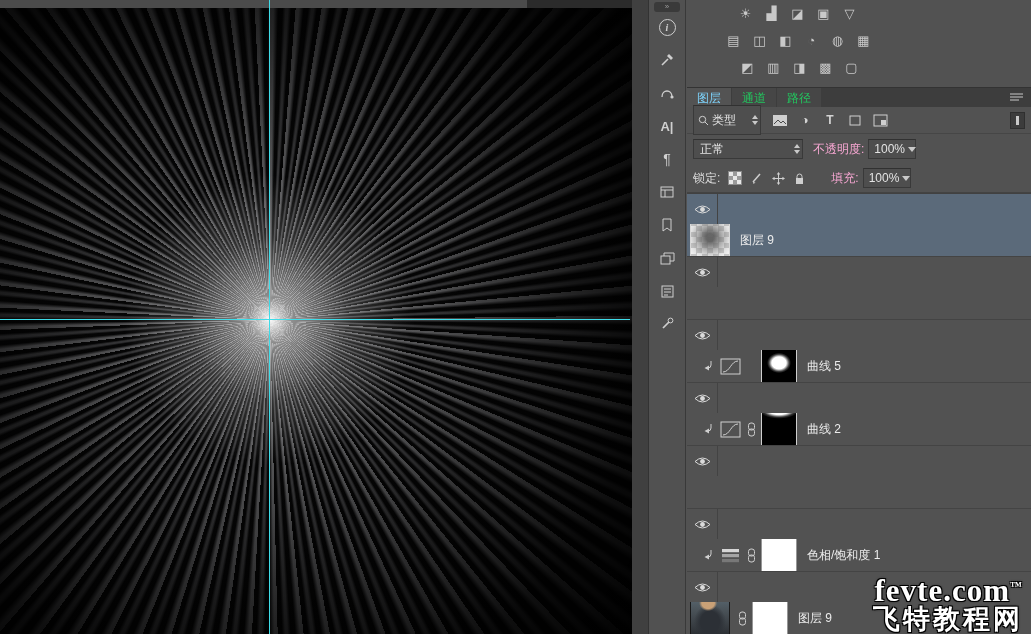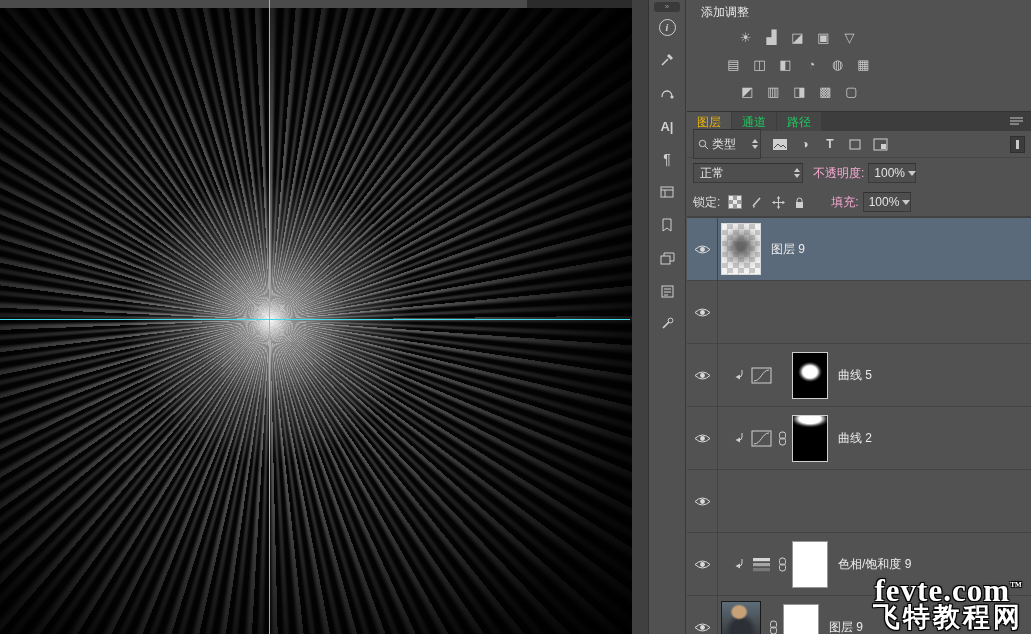--- a/index.html
+++ b/index.html
@@ -38,21 +38,21 @@
   .adj-grid{display:flex;align-items:center;height:27px;}
   .adj-grid.r1{padding-left:46px;}
   .adj-grid.r2{padding-left:34px;}
   .adj-grid.r3{padding-left:48px;}
   .adj-cell{width:25px;height:19px;display:flex;align-items:center;justify-content:center;
             color:#c9c9c9;font-size:13px;margin-right:1px;}
   .adj-gap{height:6px;}
 
   .tabs{height:19px;background:#3d3d3d;display:flex;align-items:stretch;border-top:1px solid #333;}
   .tab{padding:2px 10px 0 10px;color:#22c55e;background:#464646;margin-right:1px;display:flex;align-items:center;}
-  .tab.active{background:#535353;color:#eab308;}
+  .tab.active{background:#535353;color:#7dd3fc;}
   .panel-menu{margin-left:auto;display:flex;align-items:center;padding-right:7px;}
 
   .filter-row{height:26px;display:flex;align-items:center;padding:0 6px;border-bottom:1px solid #464646;}
   .combo{background:#4e4e4e;border:1px solid #393939;border-top-color:#313131;height:30px;display:flex;align-items:center;
          color:#e3e3e3;box-sizing:border-box;}
   .kind-combo{width:68px;padding:0 2px 0 4px;margin-right:10px;}
   .kind-combo .lbl{flex:1;margin-left:3px;}
   .spin{display:flex;flex-direction:column;align-items:center;justify-content:center;margin-left:2px;}
   .tri-u{width:0;height:0;border-left:3px solid transparent;border-right:3px solid transparent;border-bottom:4px solid #c9c9c9;margin-bottom:2px;}
   .tri-d{width:0;height:0;border-left:3px solid transparent;border-right:3px solid transparent;border-top:4px solid #c9c9c9;}
@@ -69,21 +69,21 @@
   .drop-arrow{width:0;height:0;border-left:4px solid transparent;border-right:4px solid transparent;border-top:5px solid #c9c9c9;margin-left:3px;}
   .rlabel{color:#f9a8d4;margin-left:10px;}
 
   .lock-row{height:28px;display:flex;align-items:center;padding:0 6px;border-bottom:1px solid #434343;}
   .lock-ics{display:flex;align-items:center;gap:9px;margin-left:8px;}
   .checker12{width:12px;height:12px;border:1px solid #8a8a8a;
      background:conic-gradient(#9a9a9a 25%, #e8e8e8 0 50%, #9a9a9a 0 75%, #e8e8e8 0) 0 0/8px 8px;}
 
   
   .layers{border-top:1px solid #414141;}
-  .layer-row{height:62px;border-bottom:1px solid #444;display:flex;background:#525252;}
+  .layer-row{height:62px;border-bottom:1px solid #444;display:flex;background:#525252;flex-direction:column;}
   .layer-row.selected{background:#5b6a7a;}
   .eye-cell{width:30px;border-right:1px solid #434343;display:flex;align-items:center;justify-content:center;flex:0 0 30px;}
   .row-body{flex:1;display:flex;align-items:center;overflow:hidden;}
   .lthumb{width:40px;height:52px;margin-left:3px;border:1px solid #191919;box-sizing:border-box;flex:0 0 40px;}
   .layer-row.selected .lthumb{border-color:#d8d8d8;}
   .t-checker{background:
      radial-gradient(circle at 50% 45%, rgba(95,95,95,.95) 12%, rgba(125,125,125,.55) 38%, rgba(160,160,160,.22) 58%, transparent 74%),
      conic-gradient(#c6c6c6 25%, #f3f3f3 0 50%, #c6c6c6 0 75%, #f3f3f3 0) 0 0/11px 11px;}
   .t-black{background:#000;}
   .t-photo{background:
@@ -101,21 +101,21 @@
   .m-arc{background:#000;background-image:radial-gradient(ellipse 24px 11px at 50% 6%, #fff 45%, rgba(255,255,255,.2) 68%, transparent 82%);}
   .m-inkblob{background:#fff;background-image:radial-gradient(ellipse 7px 13px at 54% 34%, #000 58%, rgba(0,0,0,.35) 80%, transparent 93%);}
   .lname{margin-left:10px;color:#ececec;white-space:nowrap;}
 
   
   .watermark{position:absolute;right:8px;bottom:0px;text-align:right;z-index:20;color:#fff;
      font-family:"Liberation Serif","DejaVu Serif",serif;font-weight:bold;line-height:1.02;
      text-shadow:0 0 3px #000,1px 1px 0 #000,-1px -1px 0 #000,1px -1px 0 #000,-1px 1px 0 #000;}
   .wm1{font-size:31px;letter-spacing:1px;}
   .wm1 sup{font-size:12px;}
-  .wm2{font-size:27px;letter-spacing:3px;font-family:Liberation Mono, monospace;}
+  .wm2{font-size:27px;letter-spacing:3px;font-family:Liberation Sans, sans-serif;}
 
   svg{display:block;}
 </style>
 </head>
 <body>
 
 <div id="screen">
 
   <div class="canvas">
     <div class="burst"></div>
@@ -172,23 +172,20 @@
     <div class="dock-icon">
       <svg width="14" height="14">
           <path d="M3 11 L9 5" stroke="#cfcfcf" stroke-width="1.7" fill="none"></path>
           <circle cx="10.5" cy="3.5" r="2.4" fill="none" stroke="#cfcfcf"></circle>
         </svg>
     </div>
   </div>
 
   <div class="panel">
 
-    <div class="adj-header">
-      <span>添加调整</span>
-    </div>
     <div class="adj-grid r1">
       <span class="adj-cell">☀</span>
       <span class="adj-cell">▟</span>
       <span class="adj-cell">◪</span>
       <span class="adj-cell">▣</span>
       <span class="adj-cell">▽</span>
     </div>
     <div class="adj-grid r2">
       <span class="adj-cell">▤</span>
       <span class="adj-cell">◫</span>
@@ -411,21 +408,21 @@
                 <rect x="2" y="12" width="17" height="3.2" fill="#787878"></rect>
               </svg>
           </span>
           <span class="link-icon">
             <svg width="9" height="15">
                 <rect x="1.5" y="1" width="6" height="7" rx="2.5" fill="none" stroke="#cfcfcf"></rect>
                 <rect x="1.5" y="7" width="6" height="7" rx="2.5" fill="none" stroke="#cfcfcf"></rect>
               </svg>
           </span>
           <span class="mask m-light"></span>
-          <span class="lname">色相/饱和度 9</span>
+          <span class="lname">色相/饱和度 1</span>
         </div>
       </div>
 
       <div class="layer-row">
         <div class="eye-cell">
           <svg width="17" height="11">
               <path d="M1 5.5 Q8.5 -1.5 16 5.5 Q8.5 12.5 1 5.5 Z" fill="none" stroke="#dadada"></path>
               <circle cx="8.5" cy="5.5" r="2.4" fill="#dadada"></circle>
             </svg>
         </div>

